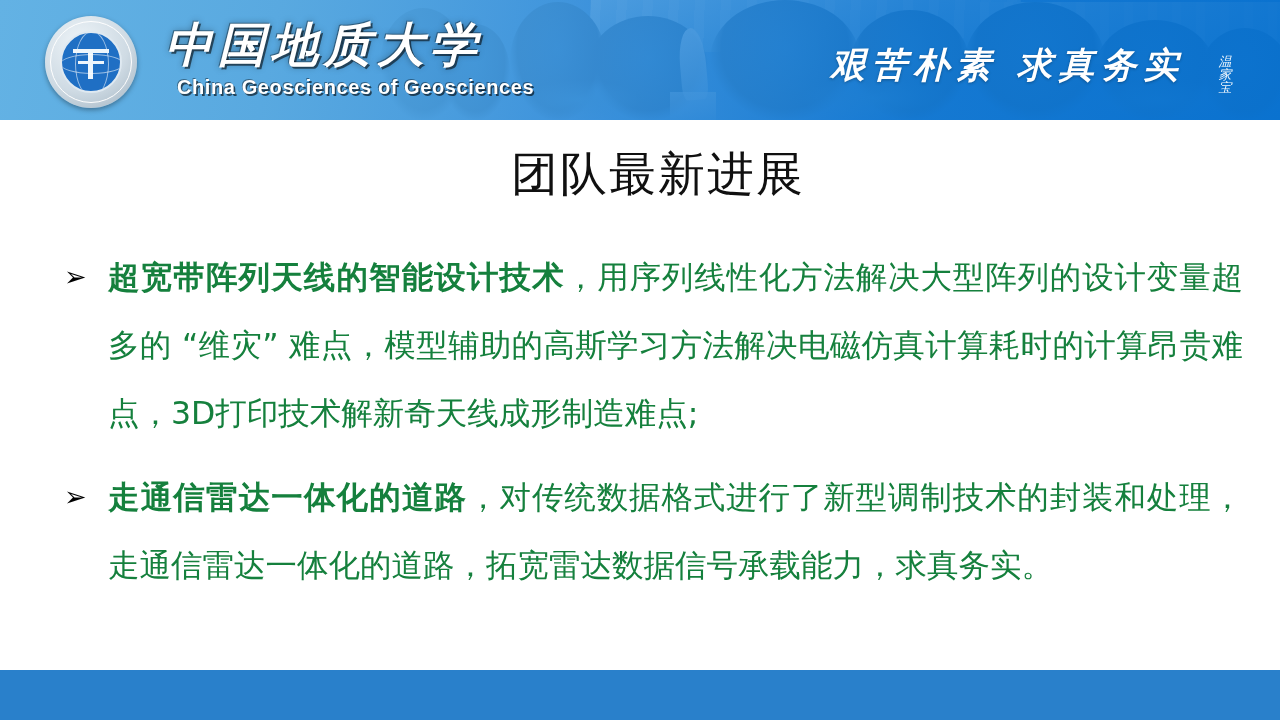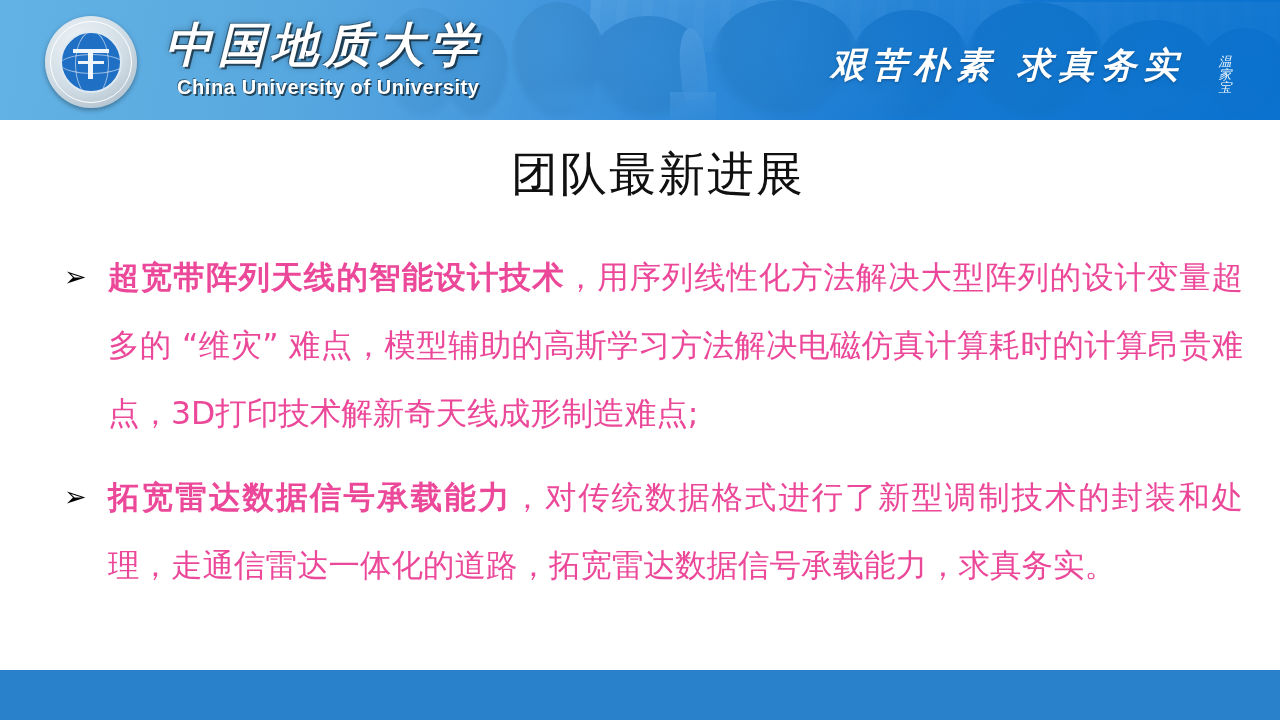--- a/index.html
+++ b/index.html
@@ -137,21 +137,21 @@
   
   .body { position:absolute; left:58px; top:243px; width:1185px; }
   .bullet { position:relative; margin-bottom:16px; }
   .arrow {
     position:absolute; left:6px; top:0;
     font-size:27px; line-height:68px; color:#000;
   }
   .bullet-text {
     padding-left:50px;
     font-family:"DejaVu Sans", sans-serif;
-    font-size:31.5px; line-height:68px; color:#ec4899;
+    font-size:31.5px; line-height:68px; color:#15803d;
     text-align:justify; text-justify:inter-character;
     letter-spacing:0;
   }
   .bullet-text b { font-weight:700; letter-spacing:.3px; }
 
   
   .footer {
     position:absolute; left:0; bottom:0; width:1280px; height:50px;
     background:#2980cb;
   }
@@ -189,21 +189,21 @@
       <div class="seal-inner">
         <div class="seal-glyph">
           <i class="g1"></i>
             <i class="g2"></i>
             <i class="g3"></i>
         </div>
       </div>
     </div>
 
     <div class="uni-name">中国地质大学</div>
-    <div class="uni-name-en">China University of University</div>
+    <div class="uni-name-en">China Geosciences of Geosciences</div>
 
     <div class="motto">艰苦朴素 求真务实</div>
 
     <div class="signature">
       <span>温</span>
       <span>家</span>
       <span>宝</span>
     </div>
   </div>
 
@@ -214,21 +214,21 @@
     <div class="bullet">
       <span class="arrow">➢</span>
       <div class="bullet-text">
         <b>超宽带阵列天线的智能设计技术</b><span>，用序列线性化方法解决大型阵列的设计变量超多的 “维灾” 难点，模型辅助的高斯学习方法解决电磁仿真计算耗时的计算昂贵难点，3D打印技术解新奇天线成形制造难点;</span>
       </div>
     </div>
 
     <div class="bullet">
       <span class="arrow">➢</span>
       <div class="bullet-text">
-        <b>拓宽雷达数据信号承载能力</b><span>，对传统数据格式进行了新型调制技术的封装和处理，走通信雷达一体化的道路，拓宽雷达数据信号承载能力，求真务实。</span>
+        <b>走通信雷达一体化的道路</b><span>，对传统数据格式进行了新型调制技术的封装和处理，走通信雷达一体化的道路，拓宽雷达数据信号承载能力，求真务实。</span>
       </div>
     </div>
 
   </div>
 
   <div class="footer"></div>
 
 </div>
 
 </body></html>

